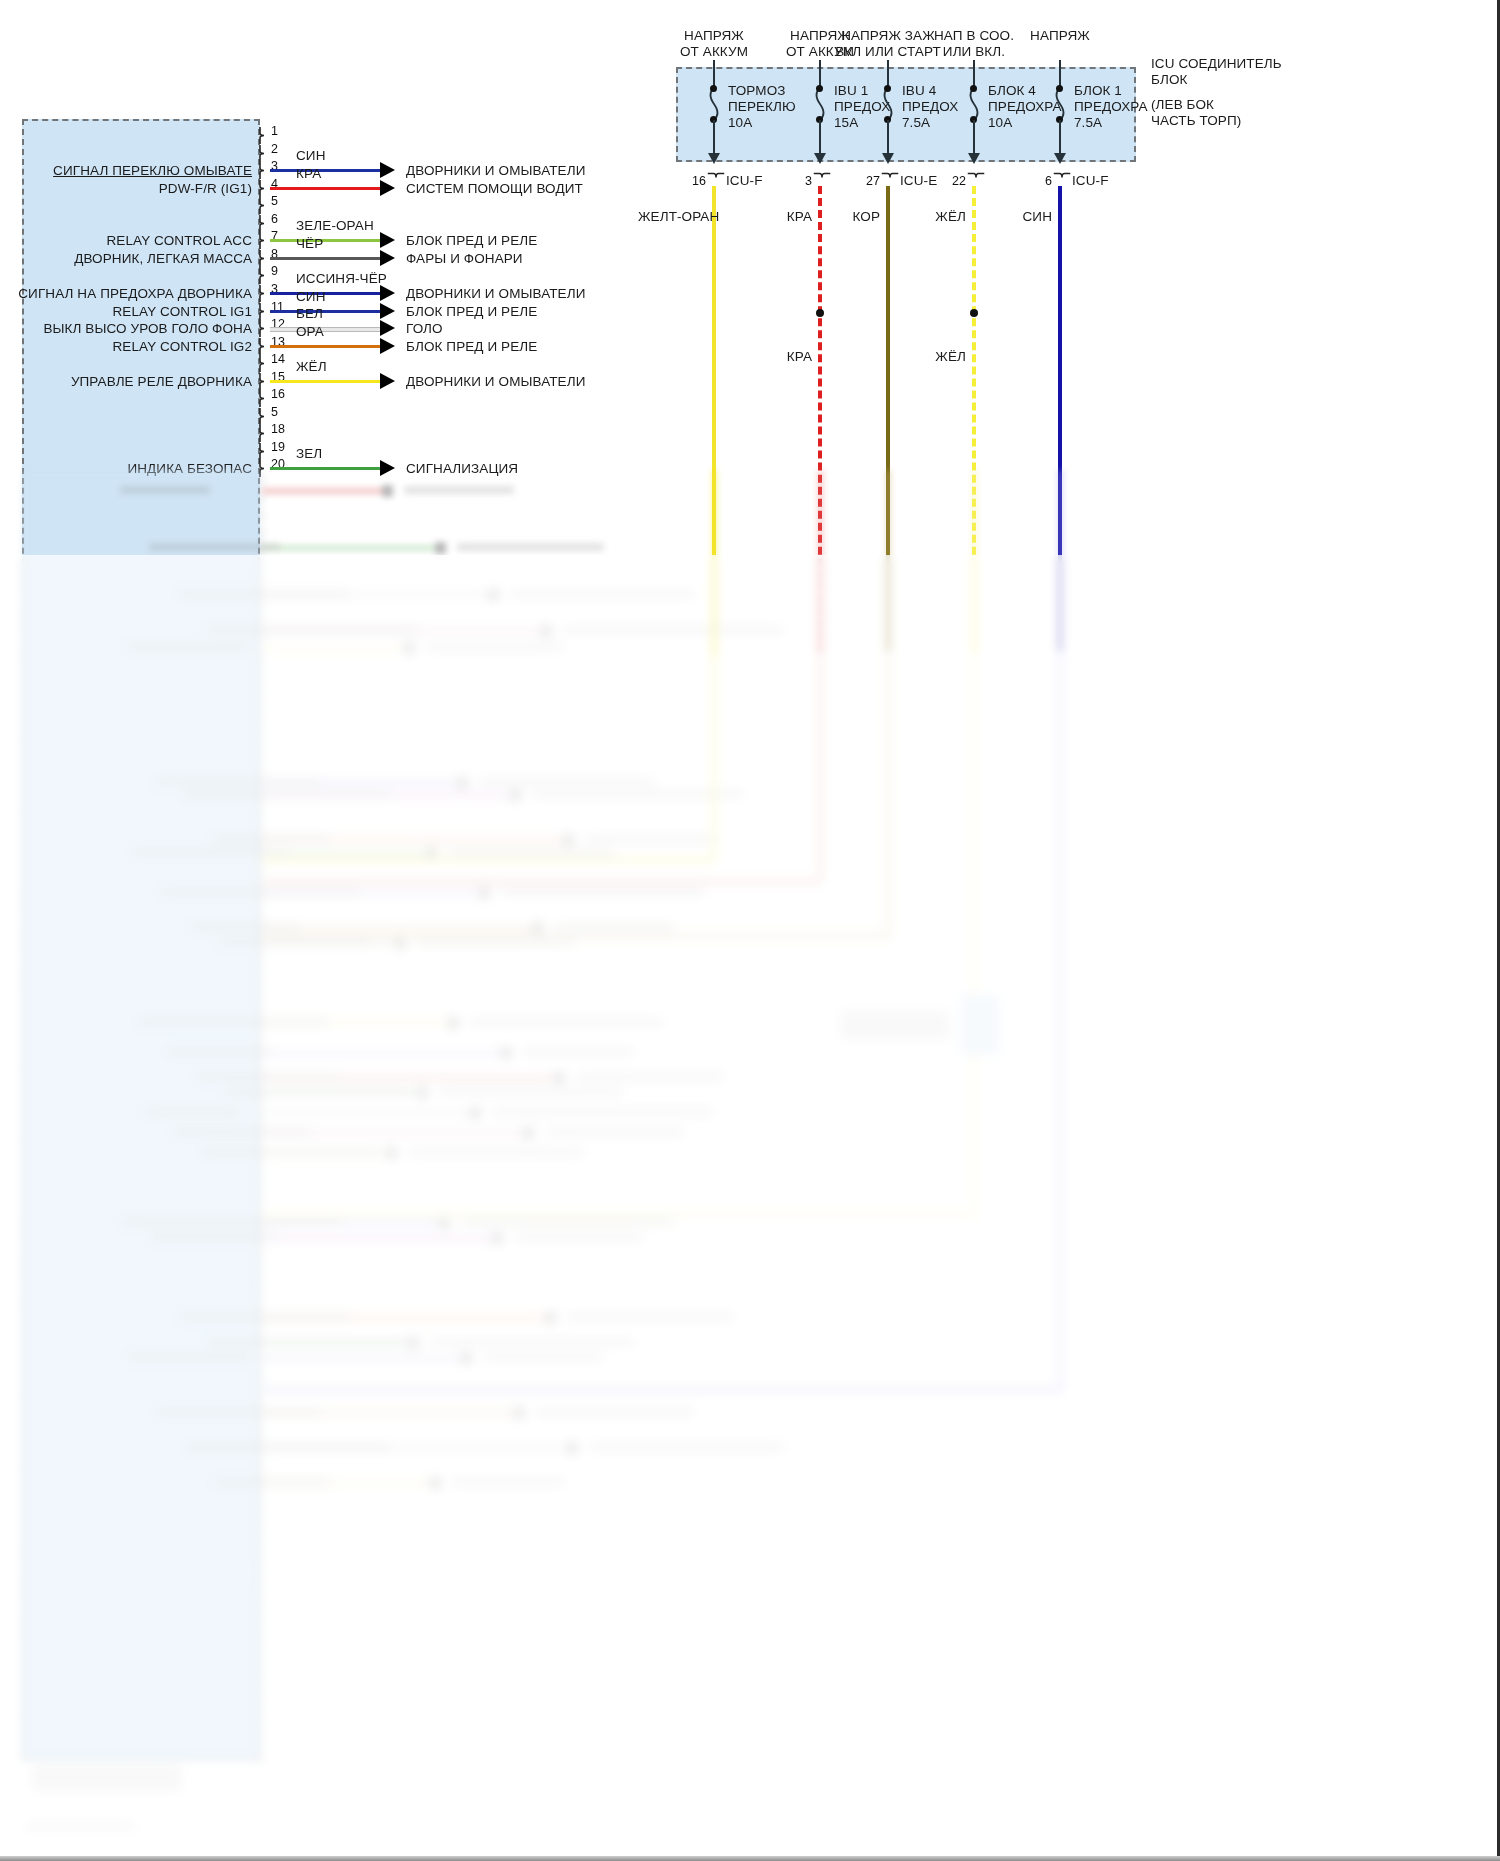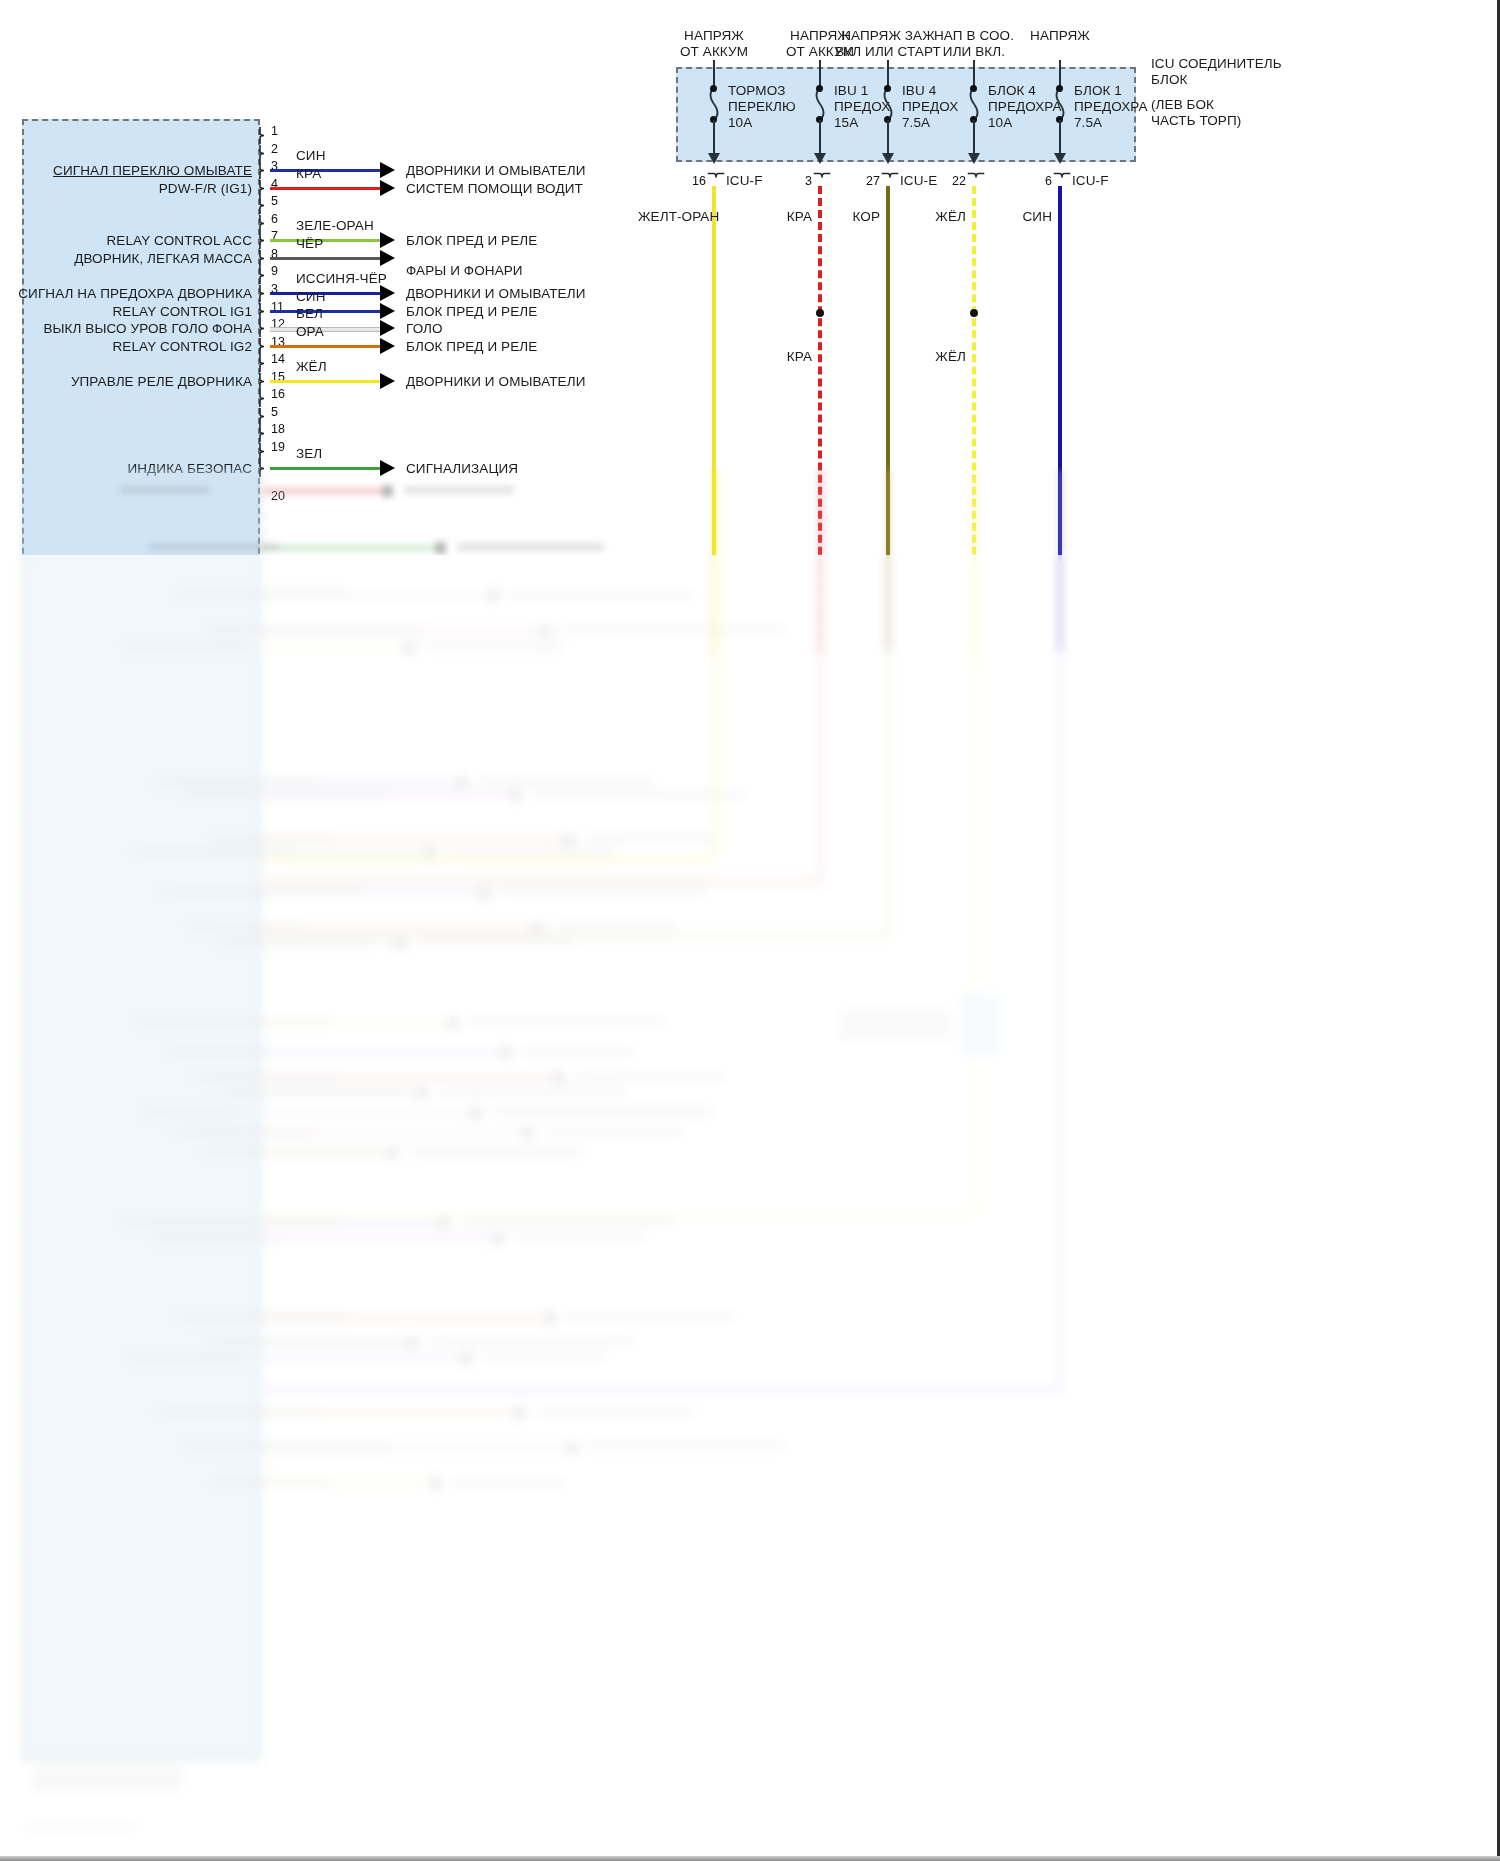--- a/index.html
+++ b/index.html
@@ -126,21 +126,21 @@
       <div class="txt r" style="left:0px;width:252px;top:233.3px;">RELAY CONTROL ACC</div>
       <div class="txt" style="left:296px;top:218.3px;">ЗЕЛЕ-ОРАН</div>
       <div class="wire" style="left:270px;top:239.3px;width:110px;background:#8cc63e;"></div>
       <div class="arrow" style="left:380px;top:232.3px;"></div>
       <div class="txt" style="left:406px;top:233.3px;">БЛОК ПРЕД И РЕЛЕ</div>
       <div class="pinno" style="left:271px;top:246.85000000000002px;">8</div>
       <div class="txt r" style="left:0px;width:252px;top:250.85000000000002px;">ДВОРНИК, ЛЕГКАЯ МАССА</div>
       <div class="txt" style="left:296px;top:235.85000000000002px;">ЧЁР</div>
       <div class="wire" style="left:270px;top:256.85px;width:110px;background:#585858;"></div>
       <div class="arrow" style="left:380px;top:249.85000000000002px;"></div>
-      <div class="txt" style="left:406px;top:263px;">ФАРЫ И ФОНАРИ</div>
+      <div class="txt" style="left:406px;top:251px;">ФАРЫ И ФОНАРИ</div>
       <div class="pinno" style="left:271px;top:264.4px;">9</div>
       <div class="pinno" style="left:271px;top:281.95000000000005px;">3</div>
       <div class="txt r" style="left:0px;width:252px;top:285.95000000000005px;">СИГНАЛ НА ПРЕДОХРА ДВОРНИКА</div>
       <div class="txt" style="left:296px;top:270.95000000000005px;">ИССИНЯ-ЧЁР</div>
       <div class="wire" style="left:270px;top:291.95000000000005px;width:110px;background:#17239c;"></div>
       <div class="arrow" style="left:380px;top:284.95000000000005px;"></div>
       <div class="txt" style="left:406px;top:285.95000000000005px;">ДВОРНИКИ И ОМЫВАТЕЛИ</div>
       <div class="pinno" style="left:271px;top:299.5px;">11</div>
       <div class="txt r" style="left:0px;width:252px;top:303.5px;">RELAY CONTROL IG1</div>
       <div class="txt" style="left:296px;top:288.5px;">СИН</div>
@@ -163,21 +163,21 @@
       <div class="pinno" style="left:271px;top:369.70000000000005px;">15</div>
       <div class="txt r" style="left:0px;width:252px;top:373.70000000000005px;">УПРАВЛЕ РЕЛЕ ДВОРНИКА</div>
       <div class="txt" style="left:296px;top:358.70000000000005px;">ЖЁЛ</div>
       <div class="wire" style="left:270px;top:379.70000000000005px;width:110px;background:#f5e71e;"></div>
       <div class="arrow" style="left:380px;top:372.70000000000005px;"></div>
       <div class="txt" style="left:406px;top:373.70000000000005px;">ДВОРНИКИ И ОМЫВАТЕЛИ</div>
       <div class="pinno" style="left:271px;top:387.25px;">16</div>
       <div class="pinno" style="left:271px;top:404.8px;">5</div>
       <div class="pinno" style="left:271px;top:422.35px;">18</div>
       <div class="pinno" style="left:271px;top:439.90000000000003px;">19</div>
-      <div class="pinno" style="left:271px;top:457.45px;margin-top:32px;">20</div>
+      <div class="pinno" style="left:271px;top:457.45px;">20</div>
       <div class="txt r" style="left:0px;width:252px;top:461.45px;">ИНДИКА БЕЗОПАС</div>
       <div class="txt" style="left:296px;top:446.45px;">ЗЕЛ</div>
       <div class="wire" style="left:270px;top:467.45px;width:110px;background:#3fa03f;"></div>
       <div class="arrow" style="left:380px;top:460.45px;"></div>
       <div class="txt" style="left:406px;top:461.45px;">СИГНАЛИЗАЦИЯ</div>
     </div>
 
   <div class="modbox" style="left:676px;top:67px;width:460px;height:95px;"></div>
 
   <div id="fuseblock" class="abs" style="left:0;top:0;width:1500px;height:560px;">

